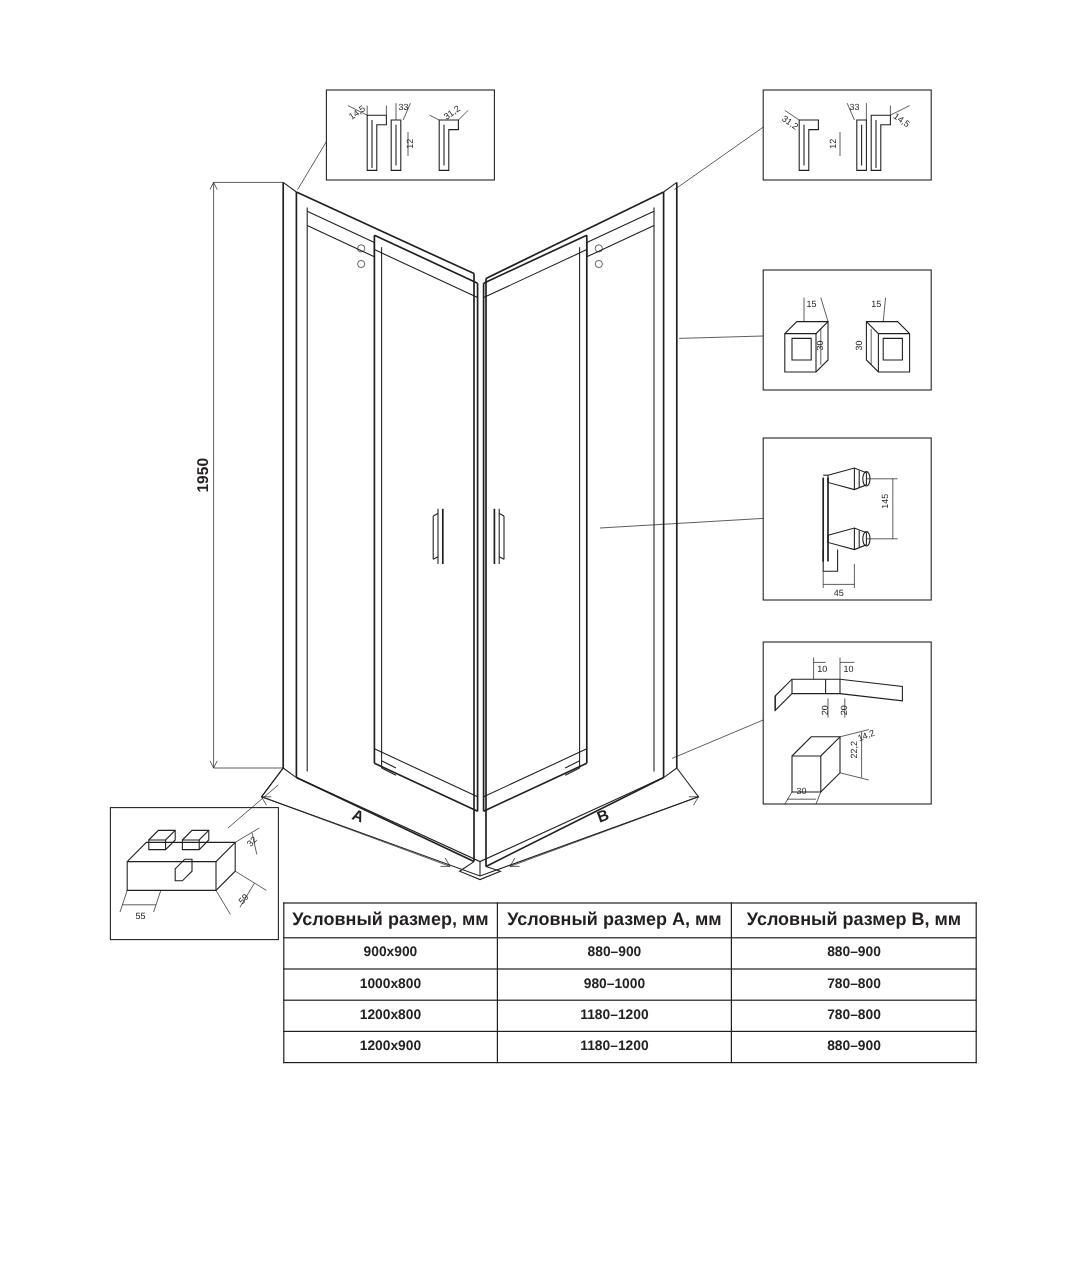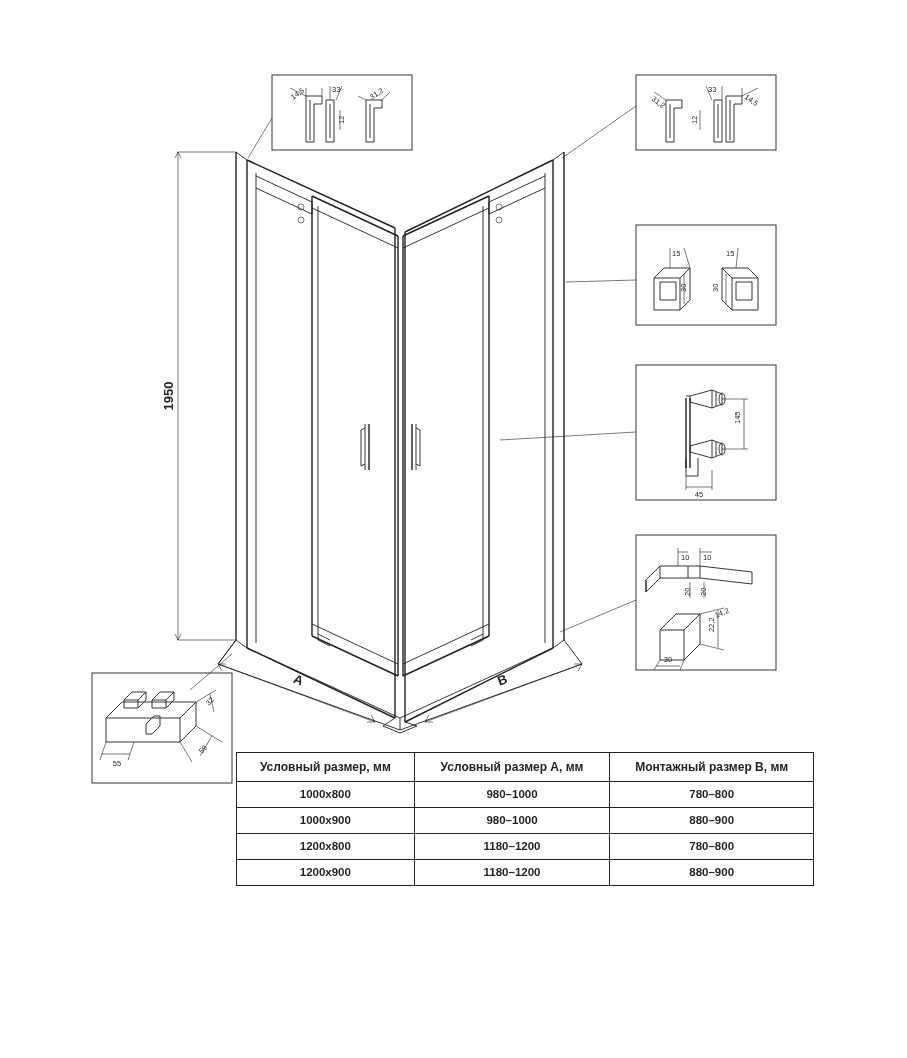--- a/index.html
+++ b/index.html
@@ -53,21 +53,21 @@
   #spec-table th, #spec-table td {
     border: 1px solid #231f20;
     text-align: center;
     font-weight: bold;
     color: #231f20;
     padding: 0;
     height: 25px;
     line-height: 25px;
   }
   #spec-table th {
-    font-size: 12px;
+    font-size: 15px;
     height: 28px;
     line-height: 28px;
   }
   #spec-table col.c1 { width: 178px; }
   #spec-table col.c2 { width: 196px; }
   #spec-table col.c3 { width: 204px; }
 </style>
 </head>
 <body>
 
@@ -349,35 +349,35 @@
   <table id="spec-table">
     <colgroup>
         <col class="c1">
         <col class="c2">
         <col class="c3">
       </colgroup>
     <thead>
       <tr>
         <th>Условный размер, мм</th>
         <th>Условный размер A, мм</th>
-        <th>Монтажный размер B, мм</th>
+        <th>Условный размер B, мм</th>
       </tr>
     </thead>
     <tbody>
+      <tr>
+        <td>900x900</td>
+        <td>880–900</td>
+        <td>880–900</td>
+      </tr>
       <tr>
         <td>1000x800</td>
         <td>980–1000</td>
         <td>780–800</td>
       </tr>
       <tr>
-        <td>1000x900</td>
-        <td>980–1000</td>
-        <td>880–900</td>
-      </tr>
-      <tr>
         <td>1200x800</td>
         <td>1180–1200</td>
         <td>780–800</td>
       </tr>
       <tr>
         <td>1200x900</td>
         <td>1180–1200</td>
         <td>880–900</td>
       </tr>
     </tbody>

